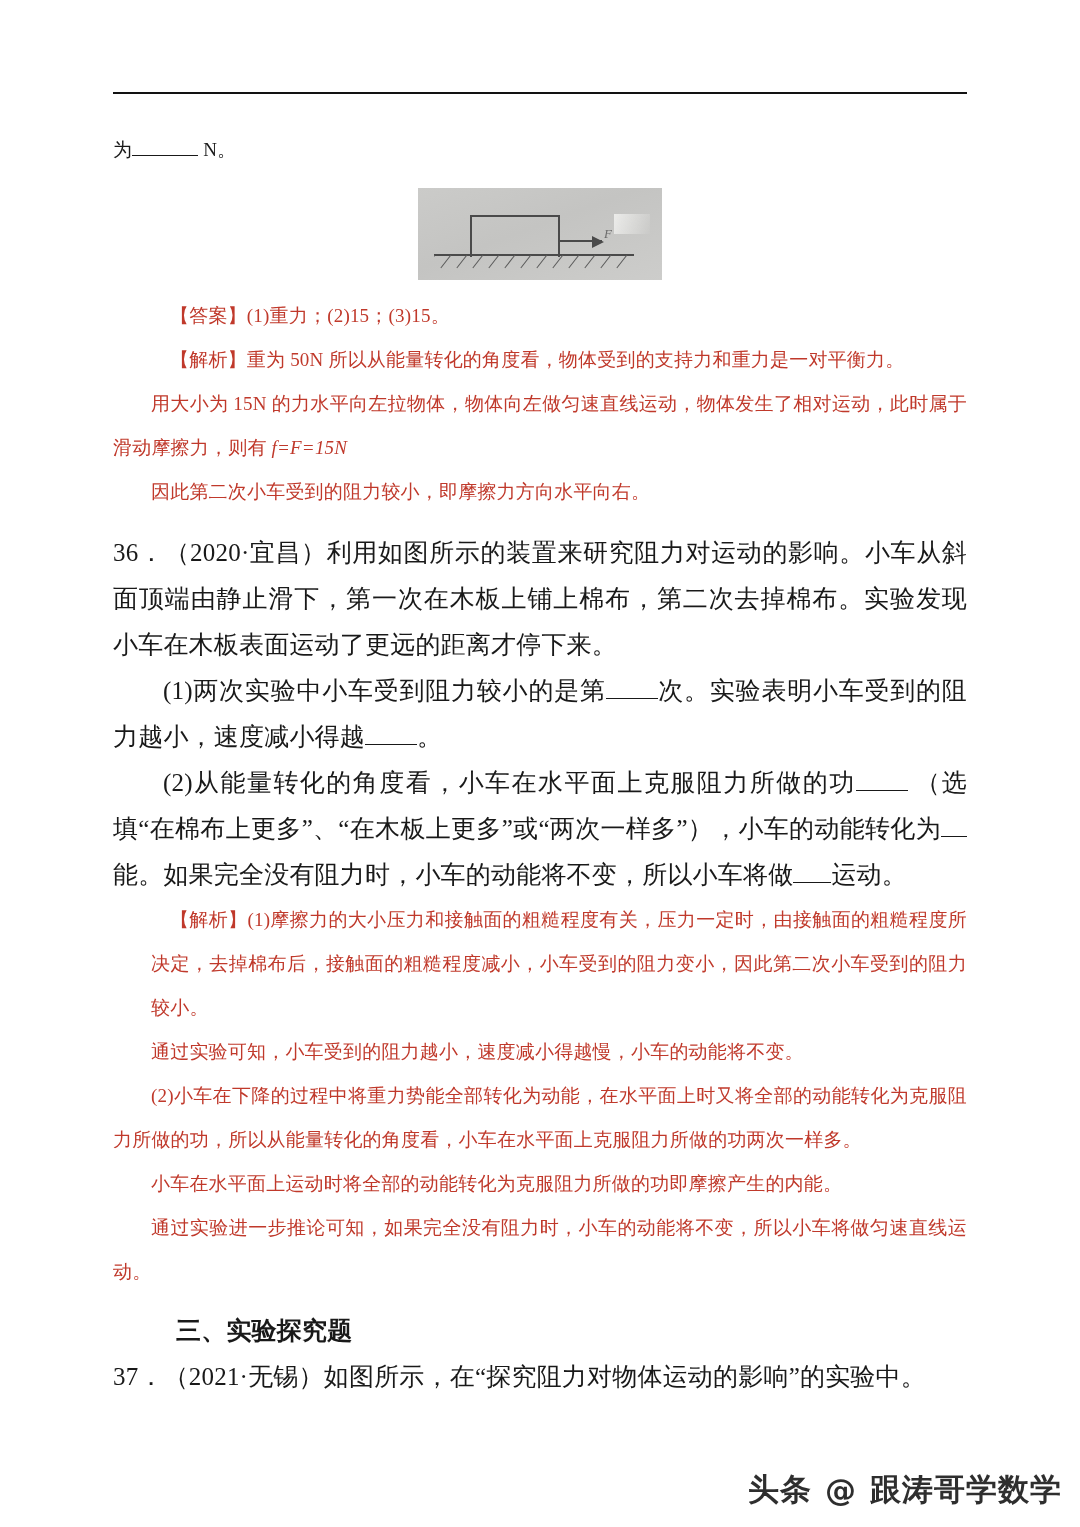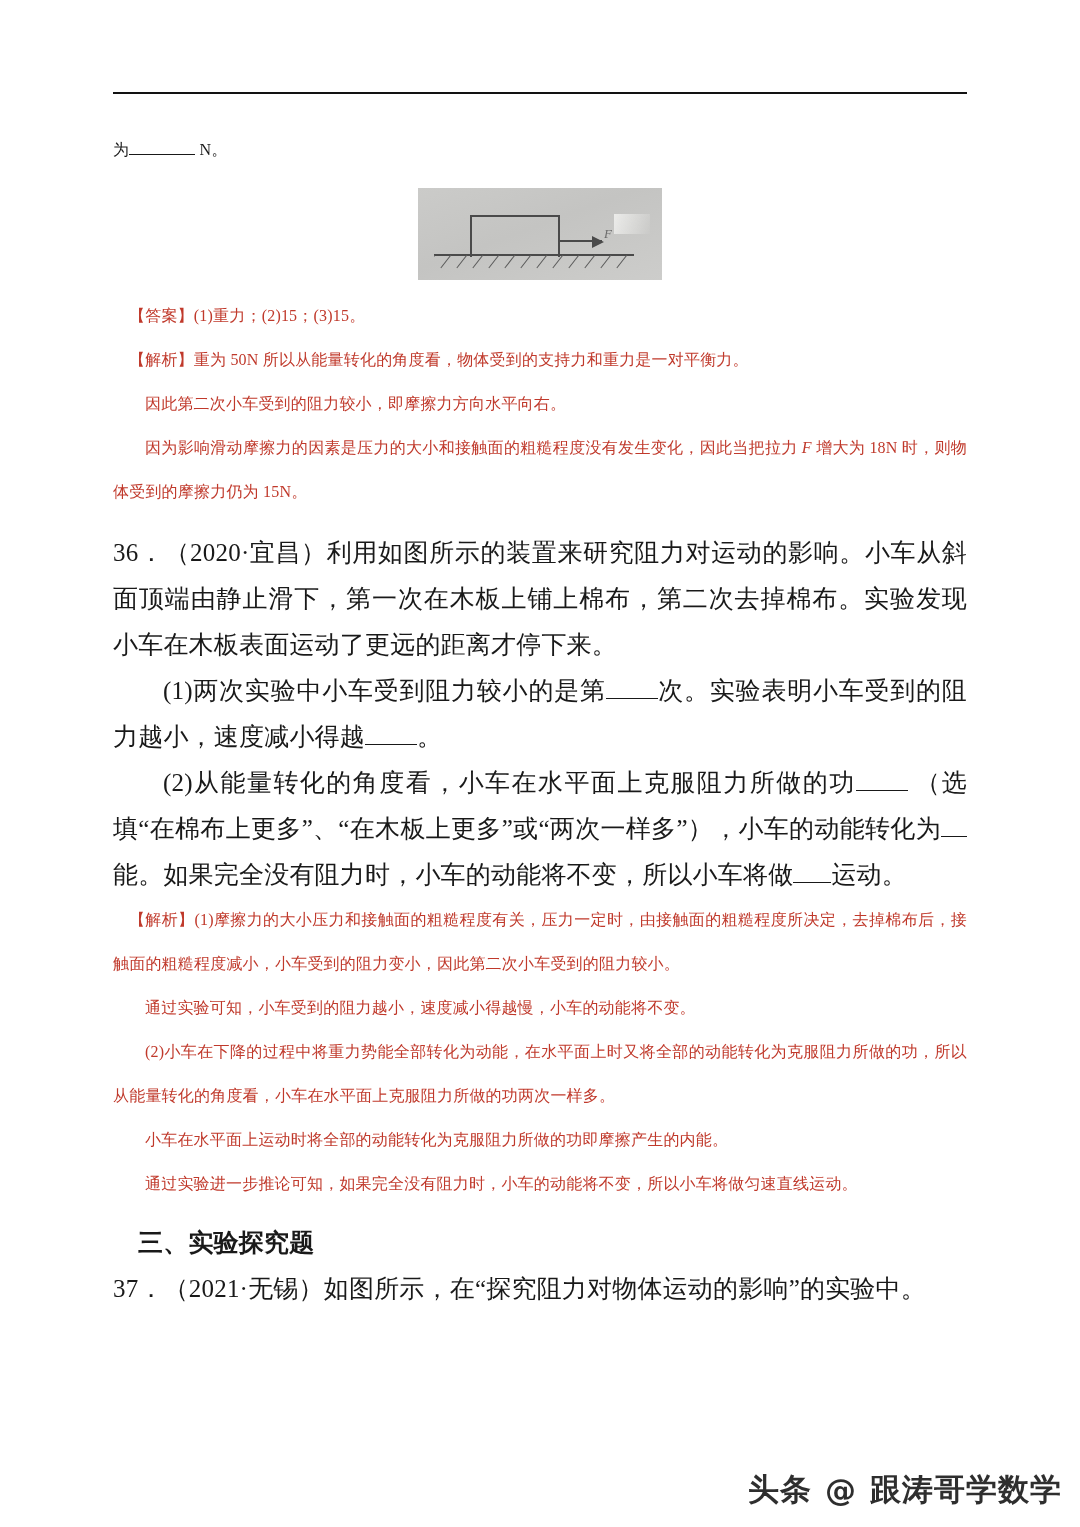--- a/index.html
+++ b/index.html
@@ -32,29 +32,29 @@
 
   .hrule {
     width: 854px;
     height: 0;
     border-top: 2px solid #121212;
     margin: 0 0 34px 0;
   }
 
   p {
     margin: 0 0 0 0;
-    font-size: 16px;
+    font-size: 19px;
     line-height: 44px;
     letter-spacing: 0.2px;
     text-align: justify;
     text-justify: inter-character;
   }
 
   .indent { text-indent: 2em; }
-  .indent1 { text-indent: 1em; }
+  .indent1 { text-indent: 1em; margin-left: 38px; }
 
   .black { color: #191919; }
   .red { color: #c0392b; }
 
   .qline { color: #191919; font-size: 25px; line-height: 46px; }
 
   .bold { font-weight: bold; }
 
   .blank {
     display: inline-block;
@@ -210,28 +210,28 @@
     </div>
 
     <p class="red indent1">
       <span>【答案】</span><span>(1)重力；(2)15；(3)15。</span>
     </p>
 
     <p class="red indent1">
       <span>【解析】</span><span>重为 50N 所以从能量转化的角度看，物体受到的支持力和重力是一对平衡力。</span>
     </p>
 
+    <p class="red indent">
+      <span>用大小为 15N 的力水平向左拉物体，物体向左做匀速直线运动，物体发生了相对运动，此时属于滑动摩擦力，则有 </span><span class="ital">f=F=15N</span>
+    </p>
 
     <p class="red indent">
       <span>因此第二次小车受到的阻力较小，即摩擦力方向水平向右。</span>
     </p>
 
-    <p class="red indent">
-      <span>因为影响滑动摩擦力的因素是压力的大小和接触面的粗糙程度没有发生变化，因此当把拉力 </span><span class="ital">F</span><span> 增大为 18N 时，则物体受到的摩擦力仍为 15N。</span>
-    </p>
 
     <p class="qline" style="margin-top:16px">
       <span>36．</span><span>（2020·宜昌）</span><span>利用如图所示的装置来研究阻力对运动的影响。小车从斜面顶端由静止滑下，第一次在木板上铺上棉布，第二次去掉棉布。实验发现小车在木板表面运动了更远的距离才停下来。</span>
     </p>
 
     <p class="qline indent">
       <span>(1)两次实验中小车受到阻力较小的是第</span><span class="blank b-md"></span><span>次。实验表明小车受到的阻力越小，速度减小得越</span><span class="blank b-md"></span><span>。</span>
     </p>
 
     <p class="qline indent">

